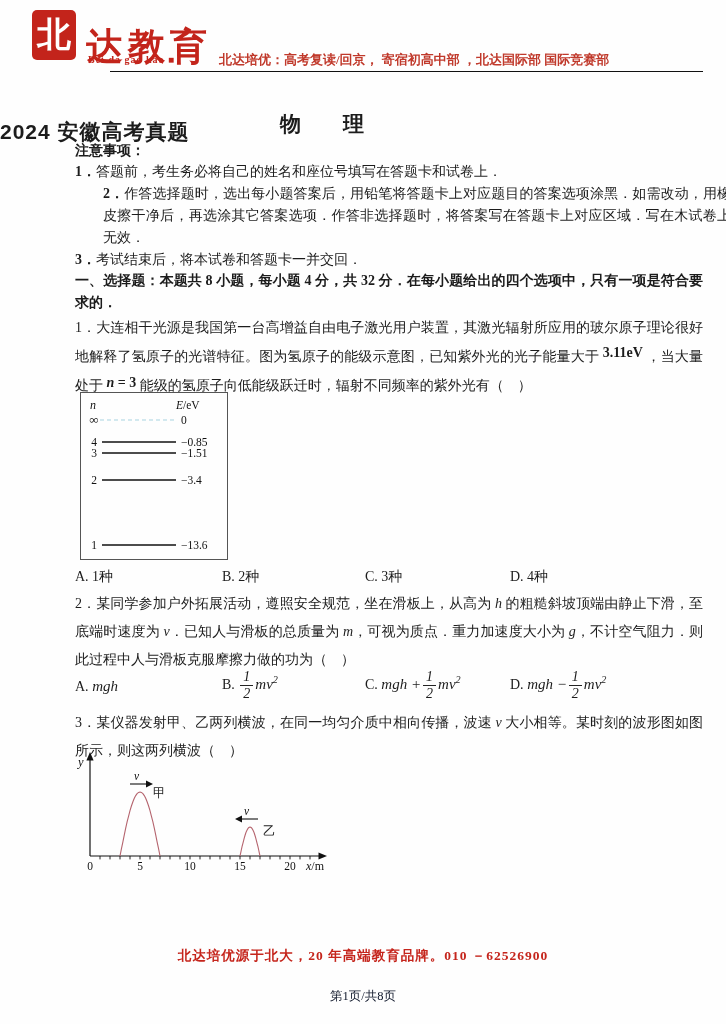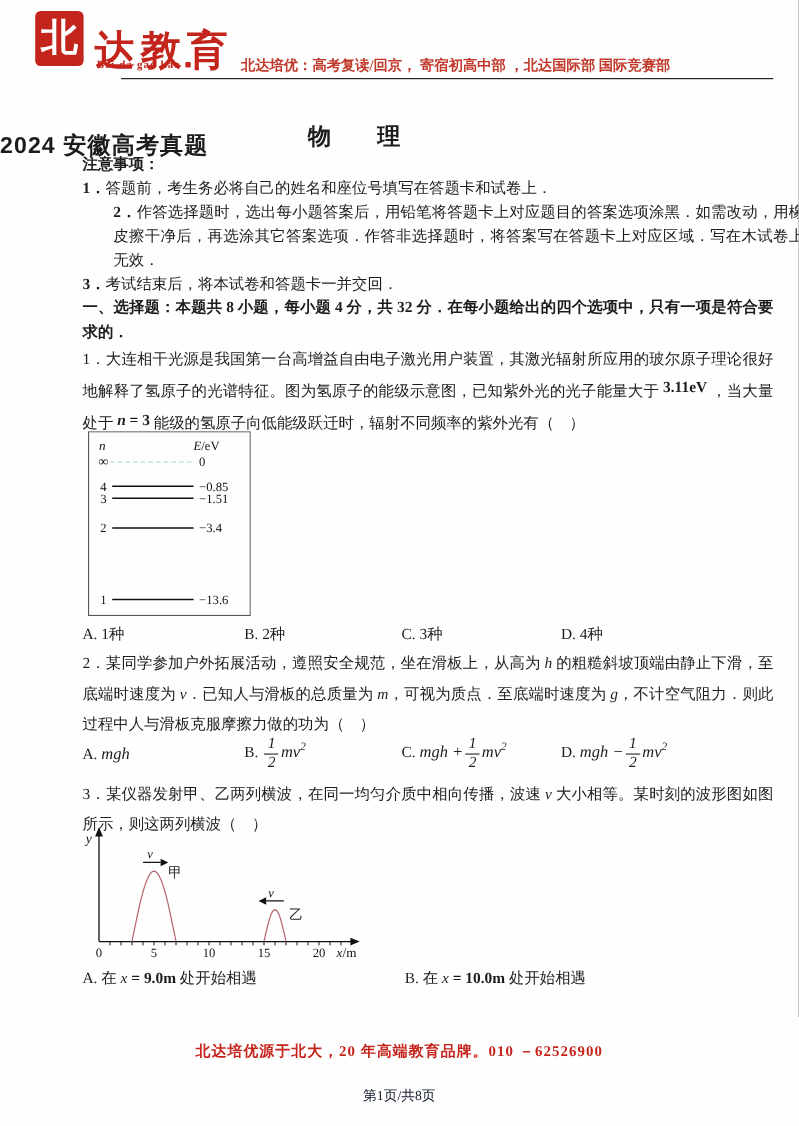--- a/index.html
+++ b/index.html
@@ -91,21 +91,21 @@
       <text x="101" y="157" font-size="11.5" fill="#111">−13.6</text>
     </svg>
 
   <div class="opt-row" style="top:568px;">
     <span class="col col-a">A. 1种</span>
     <span class="col col-b">B. 2种</span>
     <span class="col col-c">C. 3种</span>
     <span class="col col-d">D. 4种</span>
   </div>
 
-  <p class="abs textcol body-text lh28 just" style="top:590px;"><span>2．</span><span>某同学参加户外拓展活动，遵照安全规范，坐在滑板上，从高为 </span><i>h</i><span> 的粗糙斜坡顶端由静止下滑，至底端时速度为 </span><i>v</i><span>．已知人与滑板的总质量为 </span><i>m</i><span>，可视为质点．至底端时速度为 </span><i>g</i><span>，不计空气阻力．则此过程中人与滑板克服摩擦力做的功为（　）</span></p>
+  <p class="abs textcol body-text lh28 just" style="top:590px;"><span>2．</span><span>某同学参加户外拓展活动，遵照安全规范，坐在滑板上，从高为 </span><i>h</i><span> 的粗糙斜坡顶端由静止下滑，至底端时速度为 </span><i>v</i><span>．已知人与滑板的总质量为 </span><i>m</i><span>，可视为质点．重力加速度大小为 </span><i>g</i><span>，不计空气阻力．则此过程中人与滑板克服摩擦力做的功为（　）</span></p>
 
   <div class="opt-row" style="top:668px;height:42px;">
     <span class="col col-a" style="top:10px;"><span>A.</span>&nbsp;<span class="formula">mgh</span></span>
     <span class="col col-b" style="top:2px;"><span>B.</span>&nbsp;<span class="frac"><span class="fn">1</span><span class="fd">2</span></span><span class="formula"><span>mv</span><sup>2</sup></span></span>
     <span class="col col-c" style="top:2px;"><span>C.</span>&nbsp;<span class="formula">mgh +</span><span class="frac"><span class="fn">1</span><span class="fd">2</span></span><span class="formula"><span>mv</span><sup>2</sup></span></span>
     <span class="col col-d" style="top:2px;"><span>D.</span>&nbsp;<span class="formula">mgh −</span><span class="frac"><span class="fn">1</span><span class="fd">2</span></span><span class="formula"><span>mv</span><sup>2</sup></span></span>
   </div>
 
   <p class="abs textcol body-text lh28 just" style="top:709px;"><span>3．</span><span>某仪器发射甲、乙两列横波，在同一均匀介质中相向传播，波速 </span><i>v</i><span> 大小相等。某时刻的波形图如图所示，则这两列横波（　）</span></p>
 
@@ -148,21 +148,17 @@
       <line x1="57" y1="32" x2="73" y2="32" stroke="#111" stroke-width="1.1"></line>
       <polygon points="80,32 73,28.6 73,35.4" fill="#111"></polygon>
       <text x="63.5" y="28" font-size="11.5" font-style="italic" text-anchor="middle" fill="#111">v</text>
       <path d="M167.0 104.0L167.7 100.8L168.4 97.5L169.1 94.4L169.9 91.4L170.6 88.6L171.3 85.9L172.0 83.5L172.7 81.3L173.4 79.4L174.1 77.9L174.9 76.6L175.6 75.7L176.3 75.2L177.0 75.0L177.7 75.2L178.4 75.7L179.1 76.6L179.9 77.9L180.6 79.4L181.3 81.3L182.0 83.5L182.7 85.9L183.4 88.6L184.1 91.4L184.9 94.4L185.6 97.5L186.3 100.8L187.0 104.0" fill="none" stroke="#b5646e" stroke-width="1.1"></path>
       <text x="190" y="83" font-size="12.5" fill="#222">乙</text>
       <line x1="185" y1="67" x2="169" y2="67" stroke="#111" stroke-width="1.1"></line>
       <polygon points="162,67 169,63.6 169,70.4" fill="#111"></polygon>
       <text x="173.5" y="63" font-size="11.5" font-style="italic" text-anchor="middle" fill="#111">v</text>
     </svg>
 
-  <div class="opt-row" style="top:881px;">
-    <span class="col" style="left:0;"><span>A.</span><span> 在 </span><i>x</i><span class="b"> = </span><span class="b">9.0m</span><span> 处开始相遇</span></span>
-    <span class="col" style="left:293px;"><span>B.</span><span> 在 </span><i>x</i><span class="b"> = </span><span class="b">10.0m</span><span> 处开始相遇</span></span>
-  </div>
 
   <div class="footer-slogan"><span>北达培优源于北大，</span><span>20</span><span> 年高端教育品牌。</span><span>010 －62526900</span></div>
   <div class="page-number">第1页/共8页</div>
 
 </div>
 
 </body></html>

